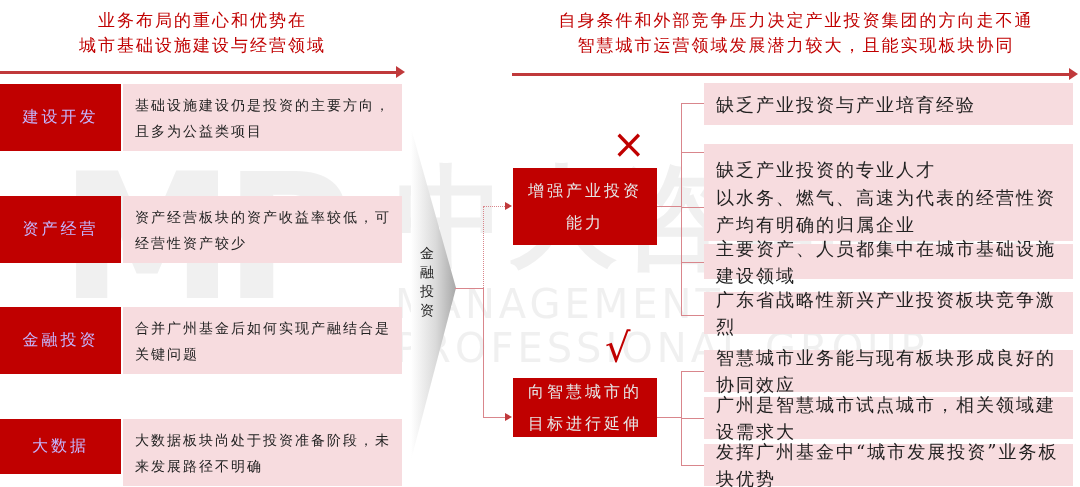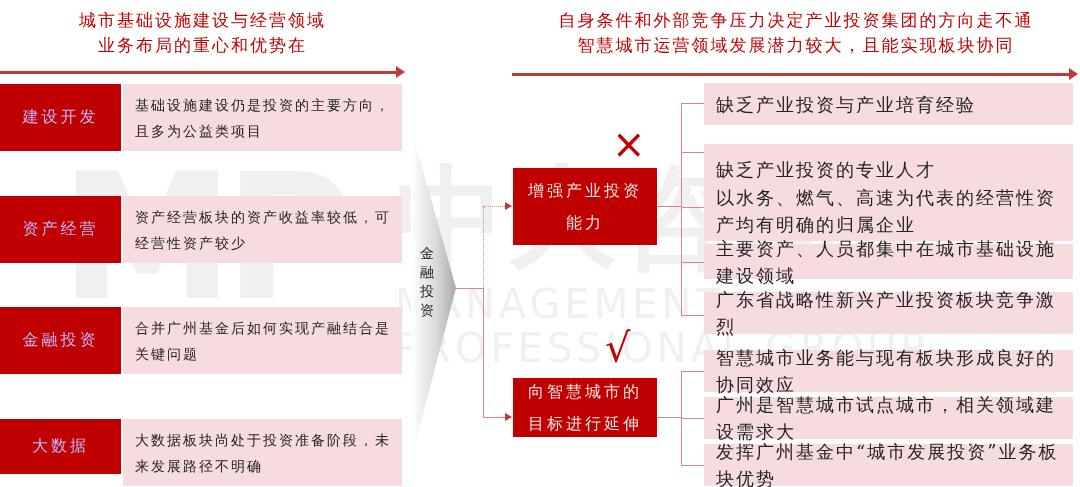--- a/index.html
+++ b/index.html
@@ -18,22 +18,22 @@
   .hline { position:absolute; height:1px; background:#d9868c; }
 </style>
 </head>
 <body>
 
 <div class="watermark" style="left:60px; top:150px; font-size:175px; font-weight:bold; letter-spacing:-10px; line-height:175px;">MP</div>
 <div class="watermark" style="left:395px; top:160px; font-size:110px; font-weight:bold; line-height:115px; letter-spacing:2px;">中大咨询集团</div>
 <div class="watermark" style="left:395px; top:282px; font-size:40px; line-height:44px; letter-spacing:4px;">MANAGEMENT PROFESSIONAL GROUP</div>
 
 <div class="abs hdr" style="left:0; top:8px; width:405px;">
+  <div>业务布局的重心和优势在</div>
   <div>城市基础设施建设与经营领域</div>
-  <div>业务布局的重心和优势在</div>
 </div>
 <div class="arrow-line" style="left:0; top:71px; width:396px;"></div>
 <div class="arrow-head" style="left:396px; top:66px;"></div>
 
 <div class="abs hdr" style="left:512px; top:8px; width:568px;">
   <div>自身条件和外部竞争压力决定产业投资集团的方向走不通</div>
   <div>智慧城市运营领域发展潜力较大，且能实现板块协同</div>
 </div>
 <div class="arrow-line" style="left:512px; top:73px; width:558px;"></div>
 <div class="arrow-head" style="left:1069px; top:68px;"></div>

